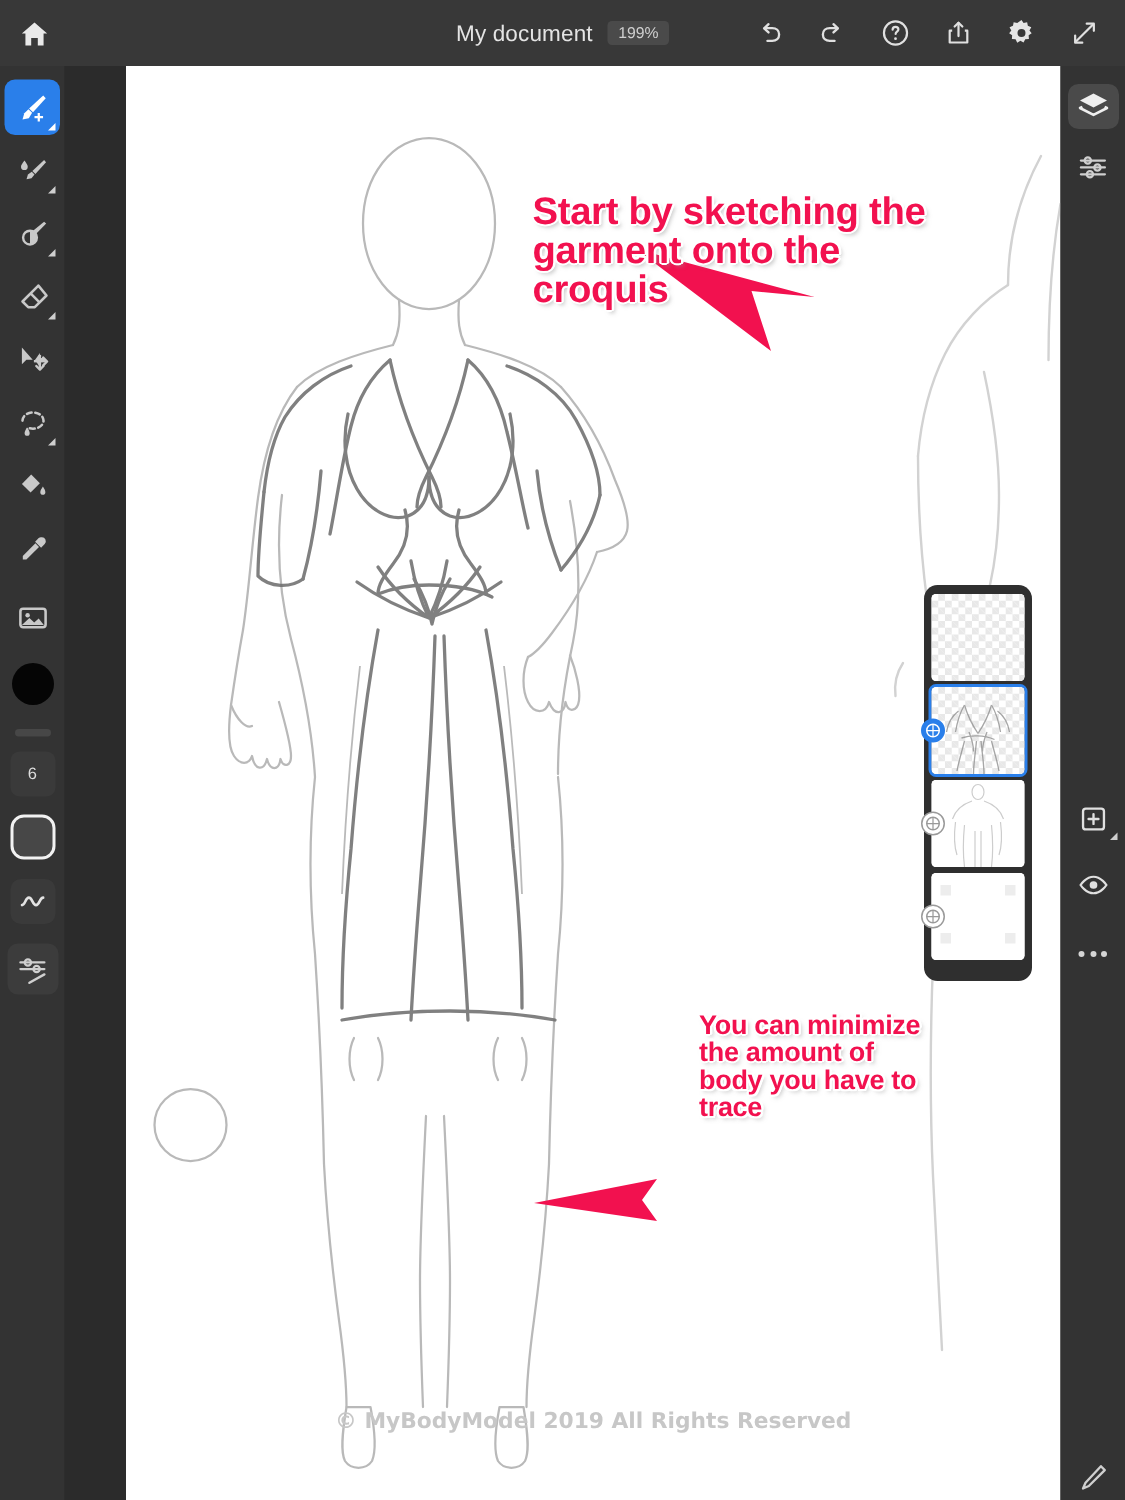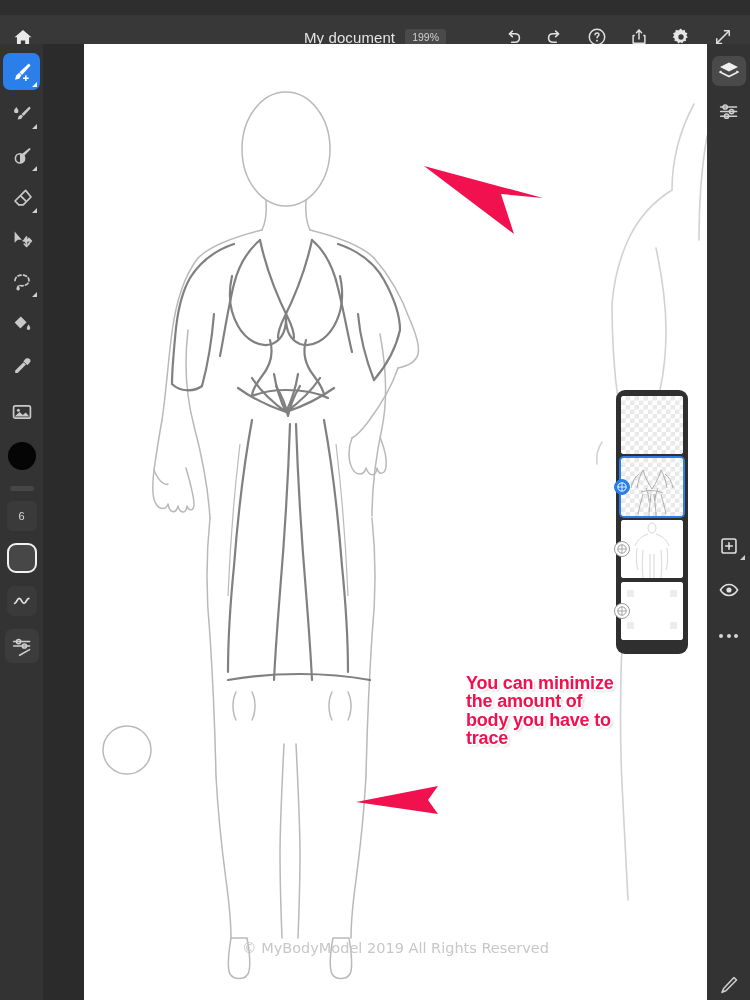--- a/index.html
+++ b/index.html
@@ -10,21 +10,21 @@
     overflow: hidden;
   }
   .app {
     position: relative;
     width: 750px; height: 1000px;
     background: #2e2e2e;
   }
 
   
   .topbar {
-    position: absolute; left: 0; top: 15px;
+    position: absolute; left: 0; top: 0;
     width: 750px; height: 44px;
     background: #383838;
     display: flex; align-items: center;
   }
   .home-btn {
     position: absolute; left: 10px; top: 10px;
     width: 26px; height: 26px;
     display: flex; align-items: center; justify-content: center;
   }
   .doc-center {
@@ -110,20 +110,21 @@
     background: #ffffff;
     overflow: hidden;
   }
   .canvas svg { position: absolute; left: 0; top: 0; }
 
   .copyright {
     position: absolute; left: 0; top: 896px; width: 623px;
     text-align: center;
     color: #c7c7c7; font-size: 14.5px;
     font-family: "DejaVu Sans", sans-serif;
+    font-weight: bold;
   }
 
   
   .anno {
     position: absolute;
     color: #f2114f;
     font-weight: bold;
     font-family: "Liberation Sans", sans-serif;
     line-height: 1.02;
     letter-spacing: -0.2px;
@@ -455,20 +456,21 @@
 
       <g>
         <path d="M456 186 366 118 l13 40 -42 -4z" transform="translate(0,0) rotate(180 398 154)" fill="#f2114f"></path>
       </g>
 
       <g>
         <path d="M272 758 l82 -16 -10 14 10 14z" fill="#f2114f"></path>
       </g>
     </svg>
 
+    <div class="anno" id="anno-1">Start by sketching the garment onto the croquis</div>
 
     <div class="anno" id="anno-2">You can minimize the amount of body you have to trace</div>
 
     <div class="copyright">© MyBodyModel 2019 All Rights Reserved</div>
   </div>
 
   <div class="layers-panel">
 
     <div class="layer">
       <div class="thumb">

